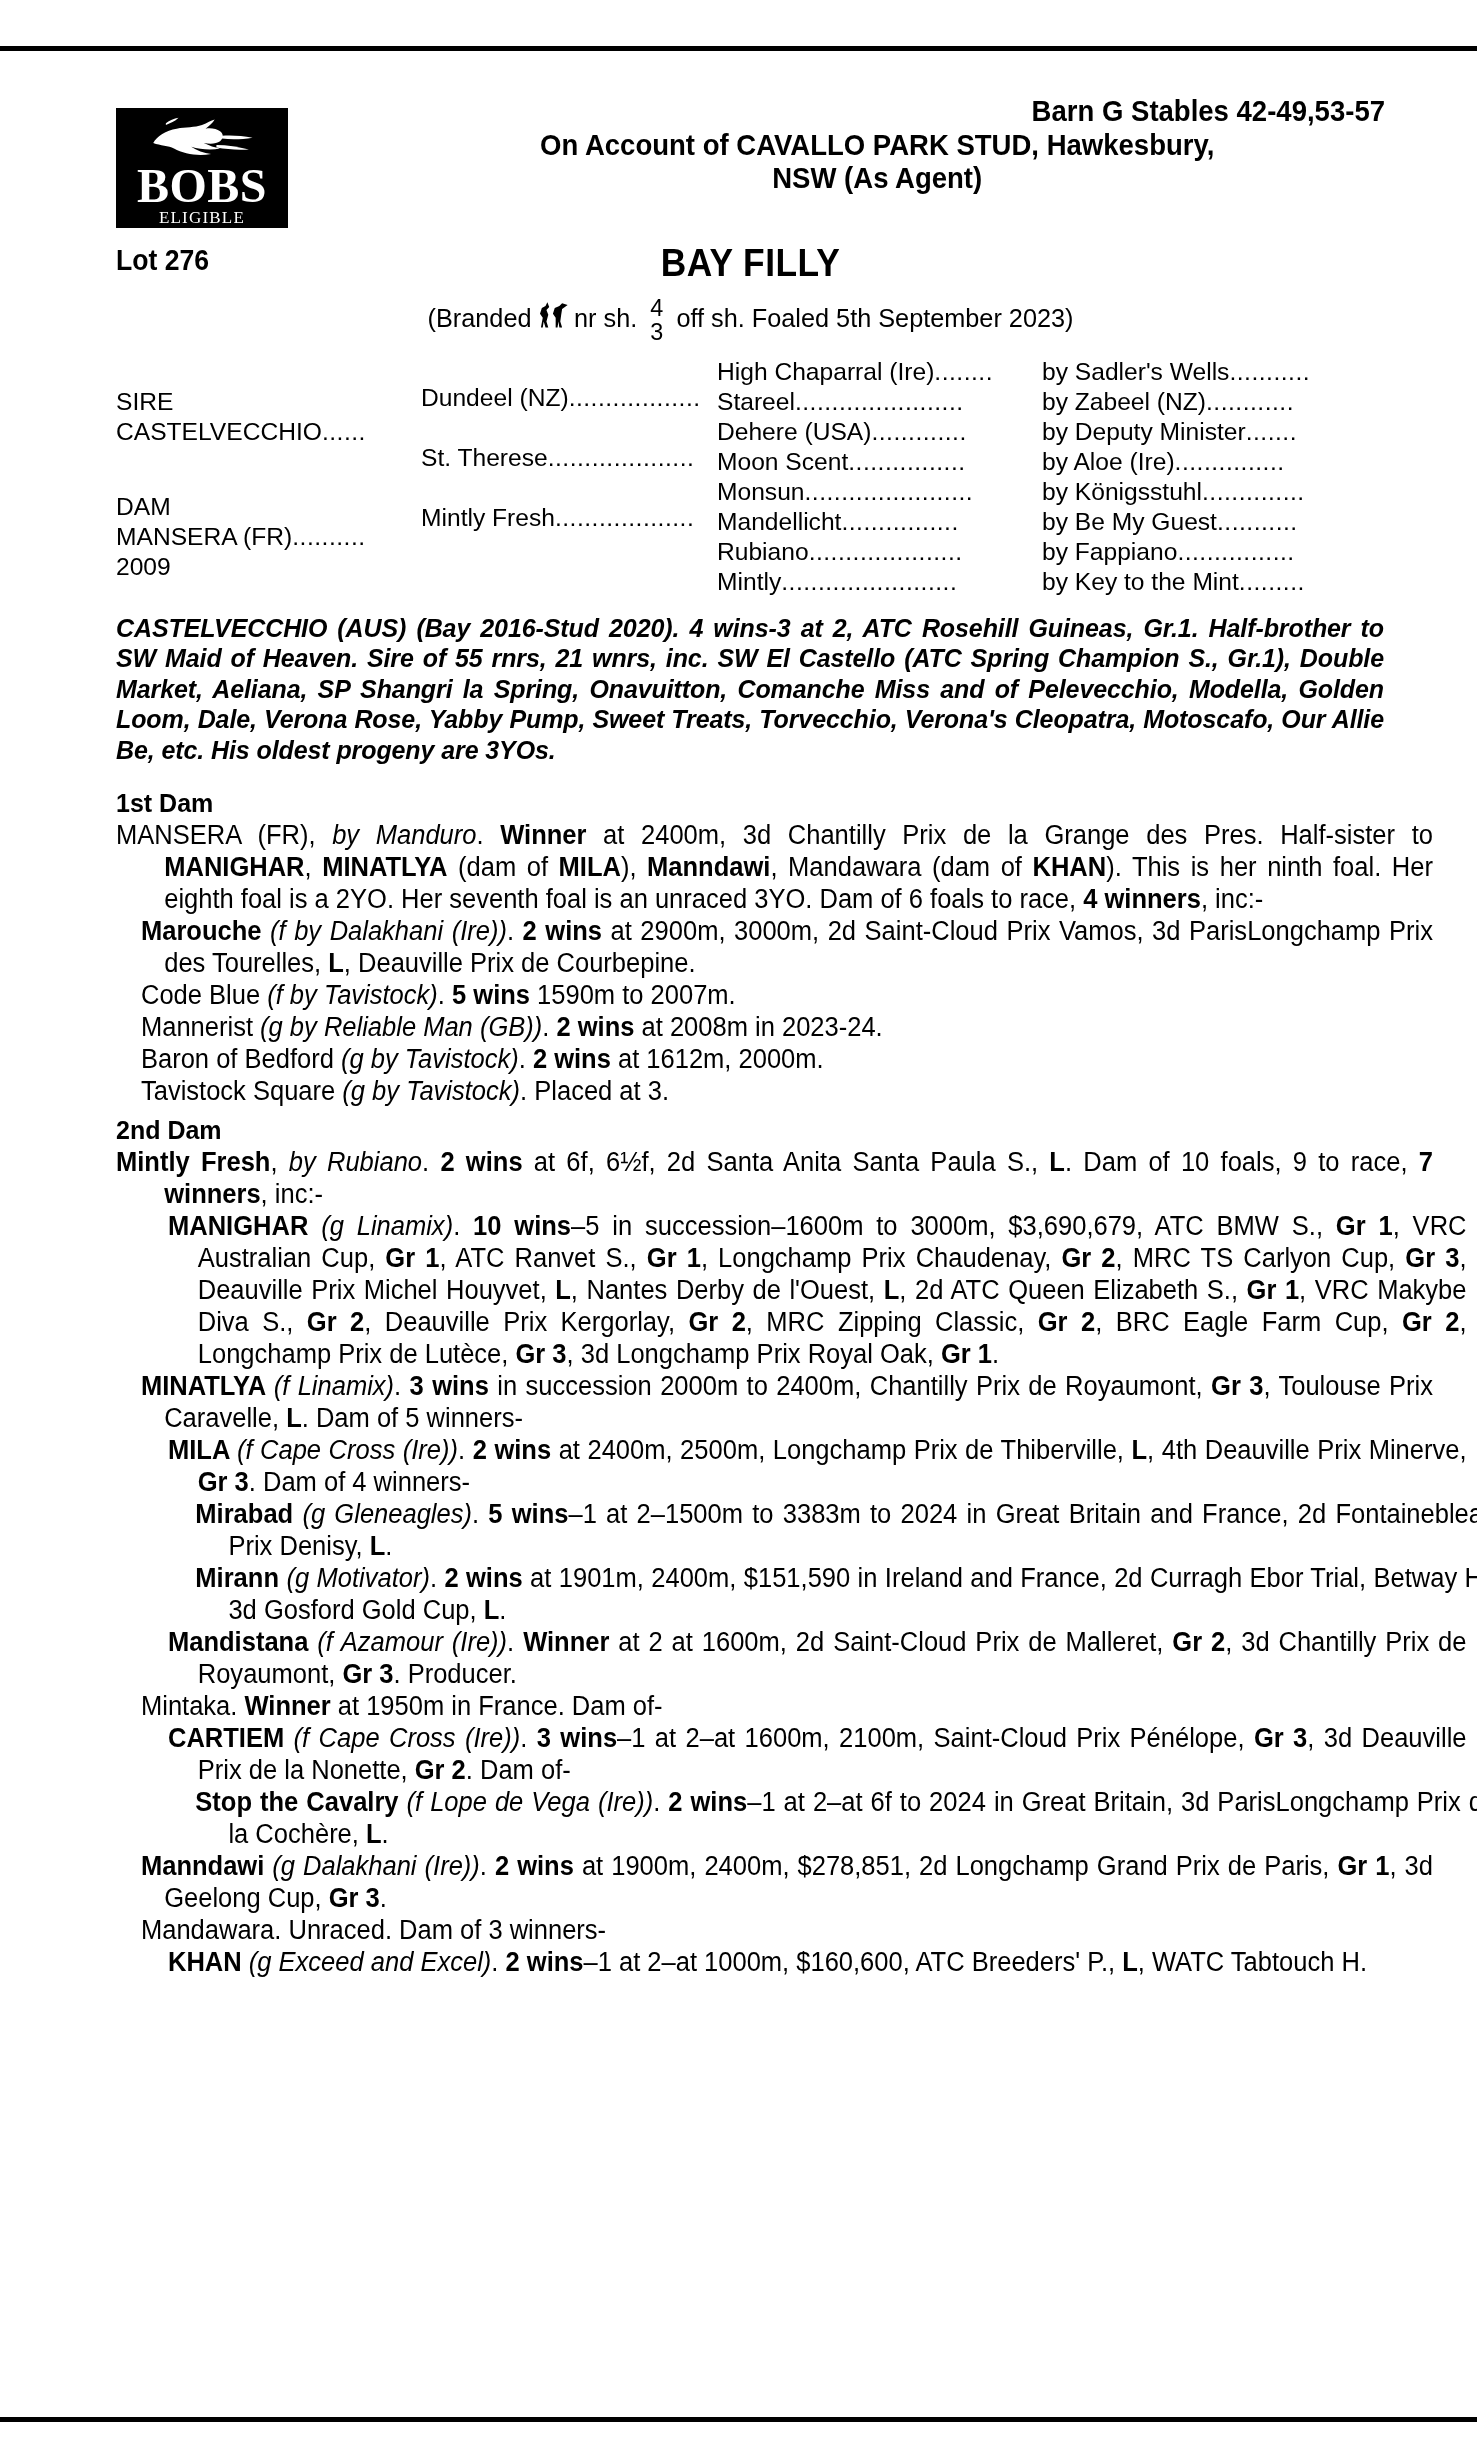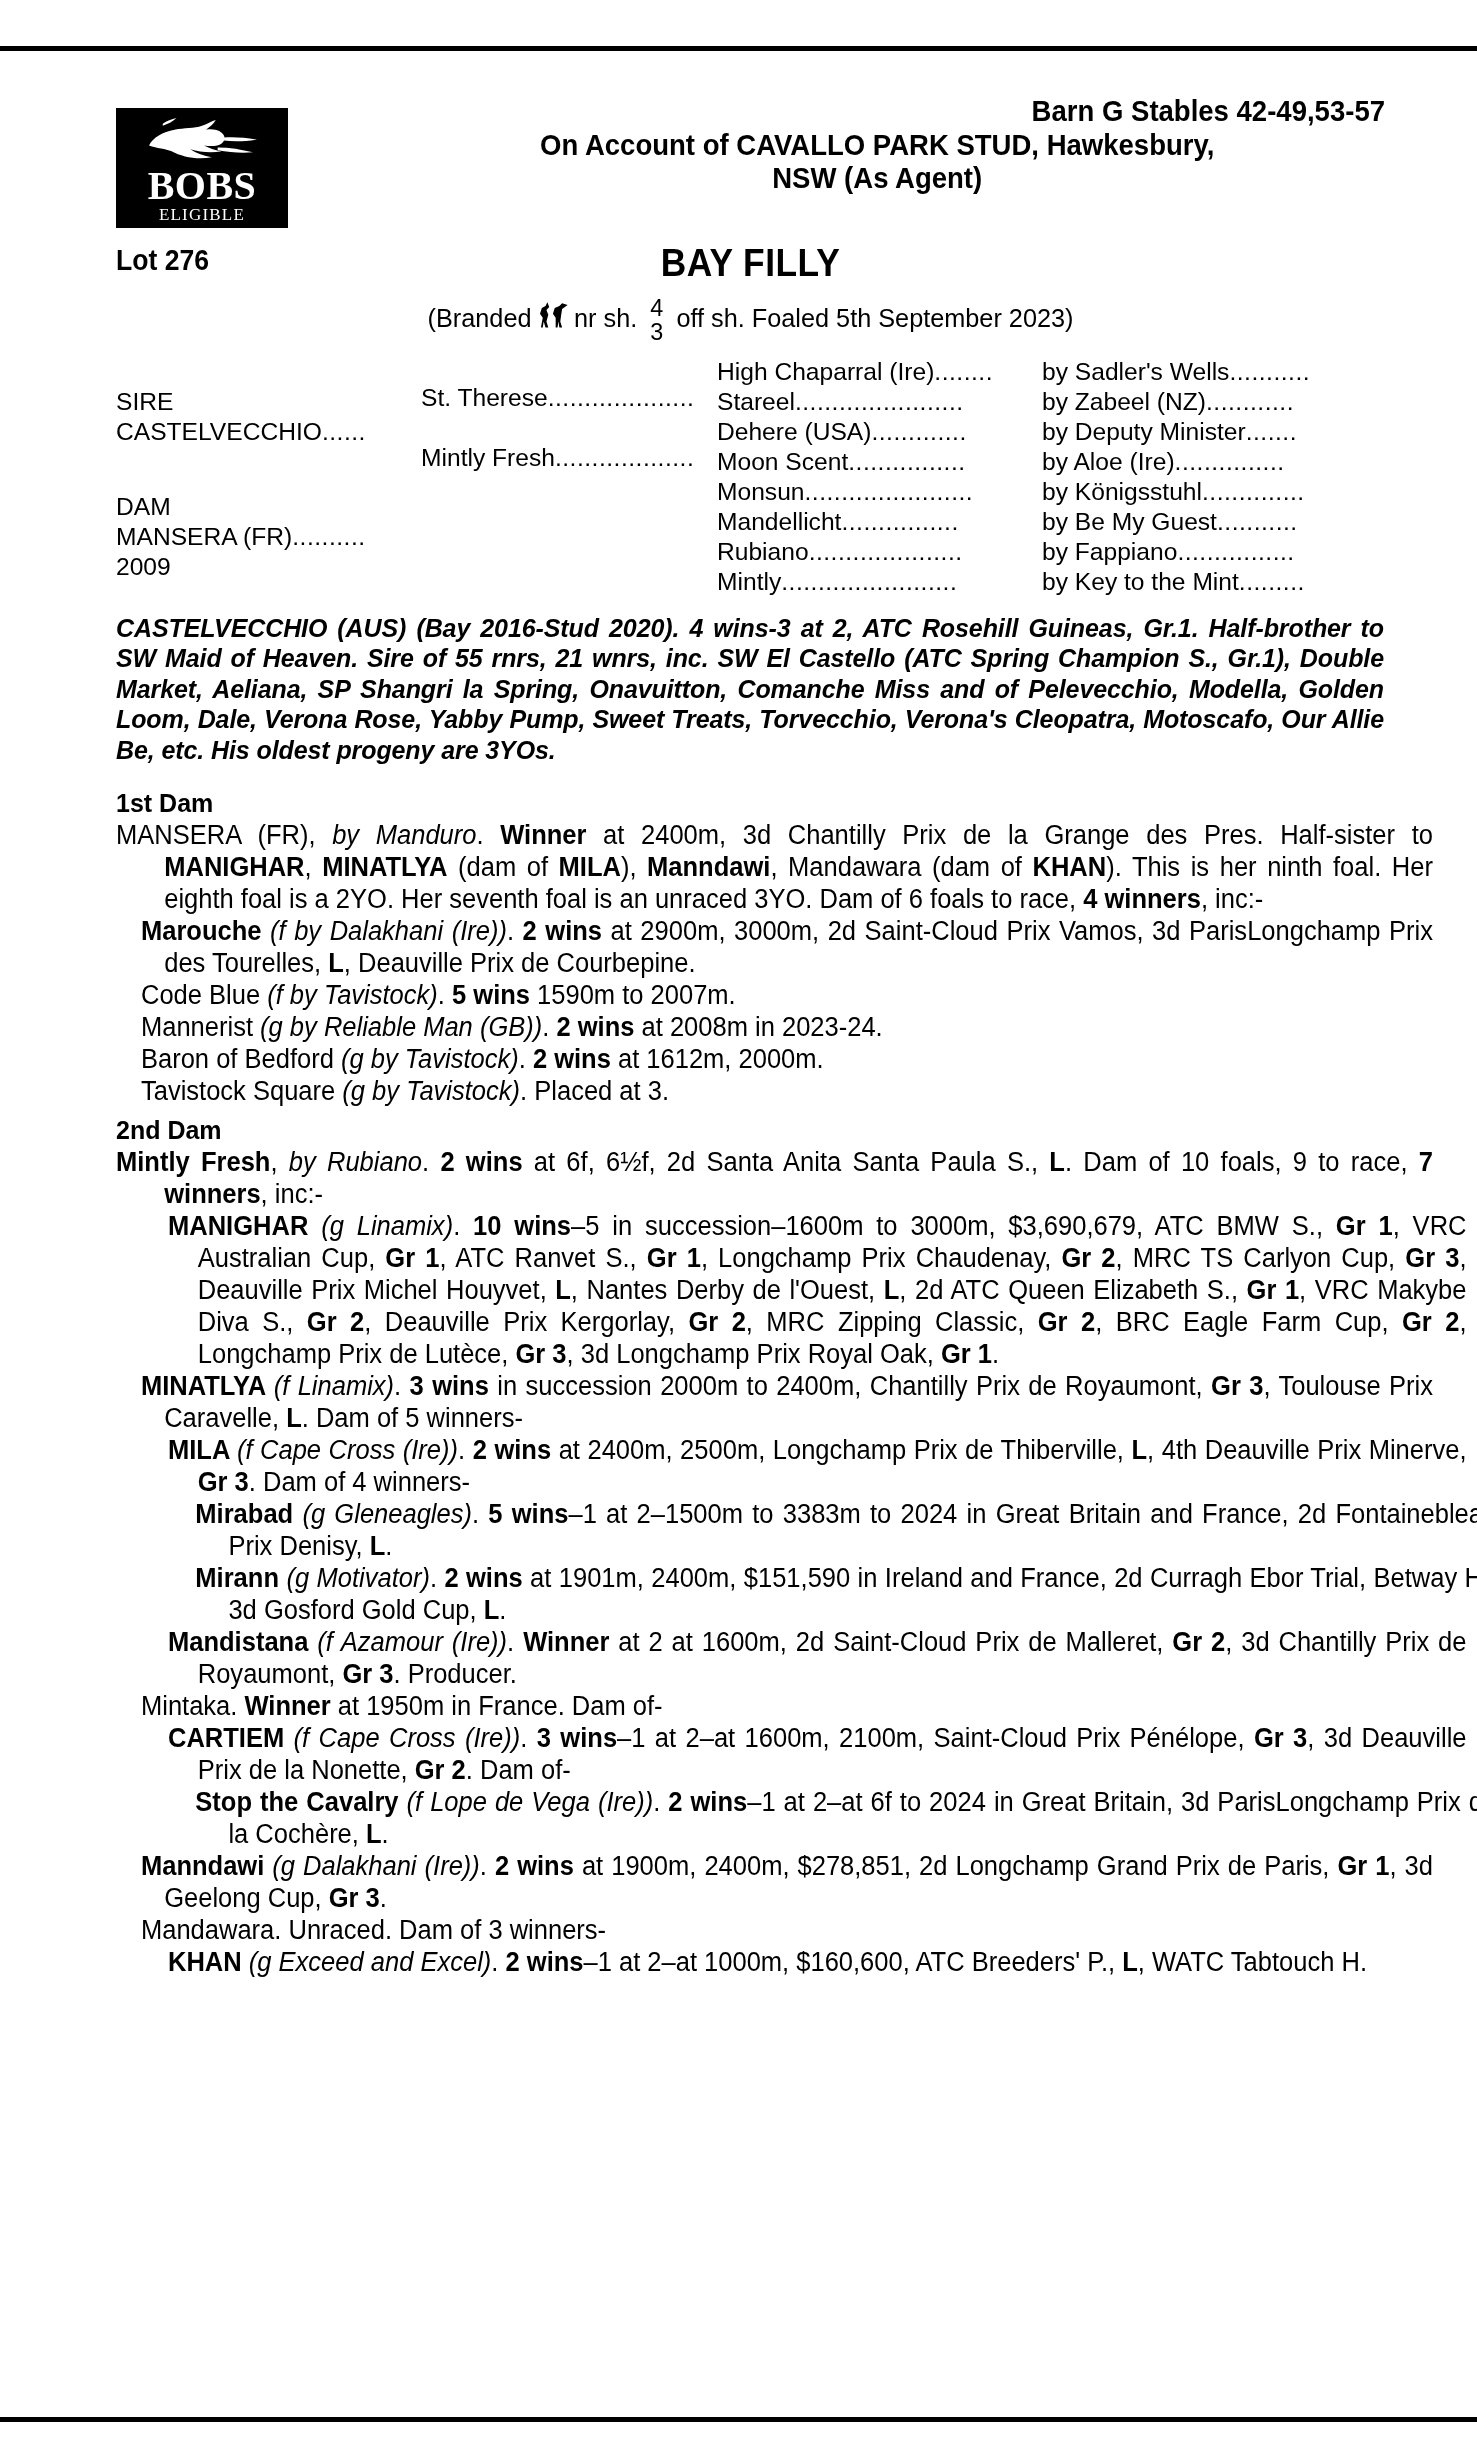--- a/index.html
+++ b/index.html
@@ -29,21 +29,21 @@
   .header{position:relative;min-height:138px;}
   .logo{
     position:absolute;left:0;top:13.8px;
     width:172px;height:120px;background:#000;
     display:flex;flex-direction:column;align-items:center;
     justify-content:flex-start;overflow:hidden;
   }
   .logo svg{display:block;margin-top:7.9px;}
   .logo .bobs{
     color:#fff;font-family:"Liberation Serif","DejaVu Serif",serif;
-    font-weight:700;font-size:40px;line-height:.95;letter-spacing:0.5px;
+    font-weight:700;font-size:48px;line-height:.95;letter-spacing:0.5px;
   }
   .logo .elig{
     color:#fff;font-family:"Liberation Serif","DejaVu Serif",serif;
     font-size:17px;line-height:1.15;letter-spacing:1.2px;
   }
   .hdr-txt{
     margin-left:177px;text-align:center;
     font-weight:700;font-size:29.6px;line-height:1.14;
     transform:scaleX(.93);transform-origin:right center;
   }
@@ -171,20 +171,21 @@
             <div class="nm"><span>CASTELVECCHIO</span><span class="dots">......</span></div>
           </div>
           <div class="sirecell" style="height:120px;">
             <div class="lbl"><span class="cap">D</span><span>AM</span></div>
             <div class="nm"><span>MANSERA (FR)</span><span class="dots">..........</span></div>
             <div class="yr">2009</div>
           </div>
         </div>
 
         <div class="ped-col">
+          <div class="ped-row" style="height:60px;line-height:81px;"><span>Dundeel (NZ)</span><span class="dots">..................</span></div>
           <div class="ped-row" style="height:60px;line-height:81px;"><span>St. Therese</span><span class="dots">....................</span></div>
           <div class="ped-row" style="height:60px;line-height:81px;"><span>Mintly Fresh</span><span class="dots">...................</span></div>
         </div>
 
         <div class="ped-col">
           <div class="ped-row"><span>High Chaparral (Ire)</span><span class="dots">........</span></div>
           <div class="ped-row"><span>Stareel</span><span class="dots">.......................</span></div>
           <div class="ped-row"><span>Dehere (USA)</span><span class="dots">.............</span></div>
           <div class="ped-row"><span>Moon Scent</span><span class="dots">................</span></div>
           <div class="ped-row"><span>Monsun</span><span class="dots">.......................</span></div>

